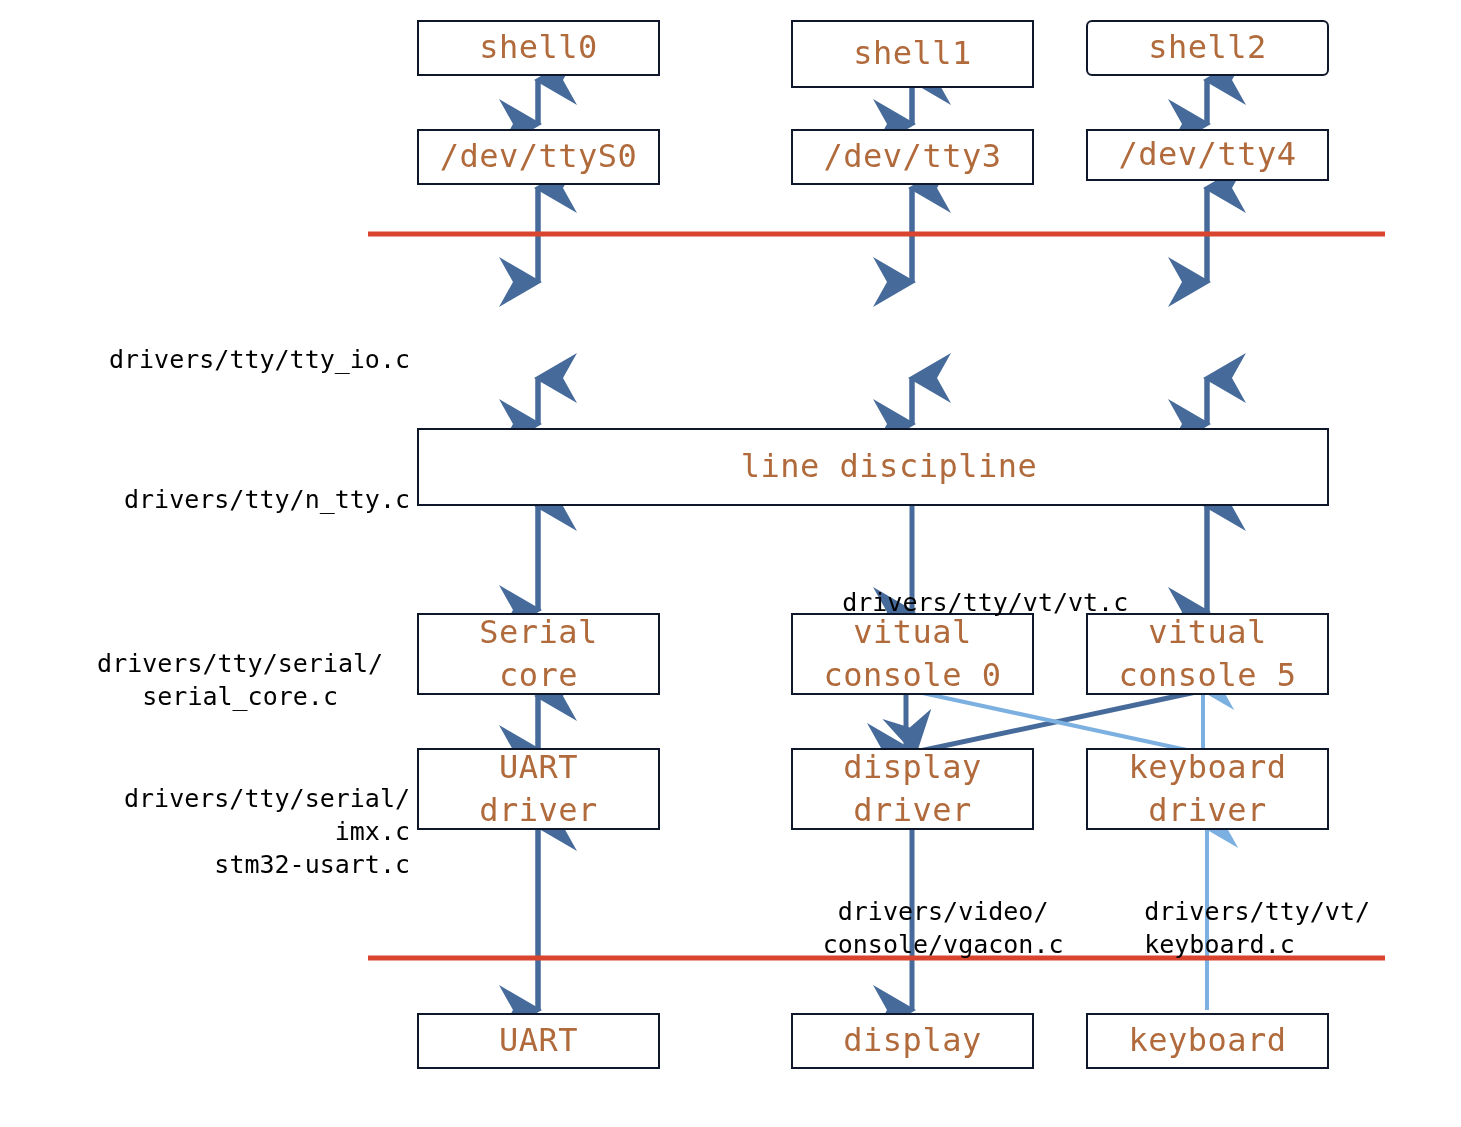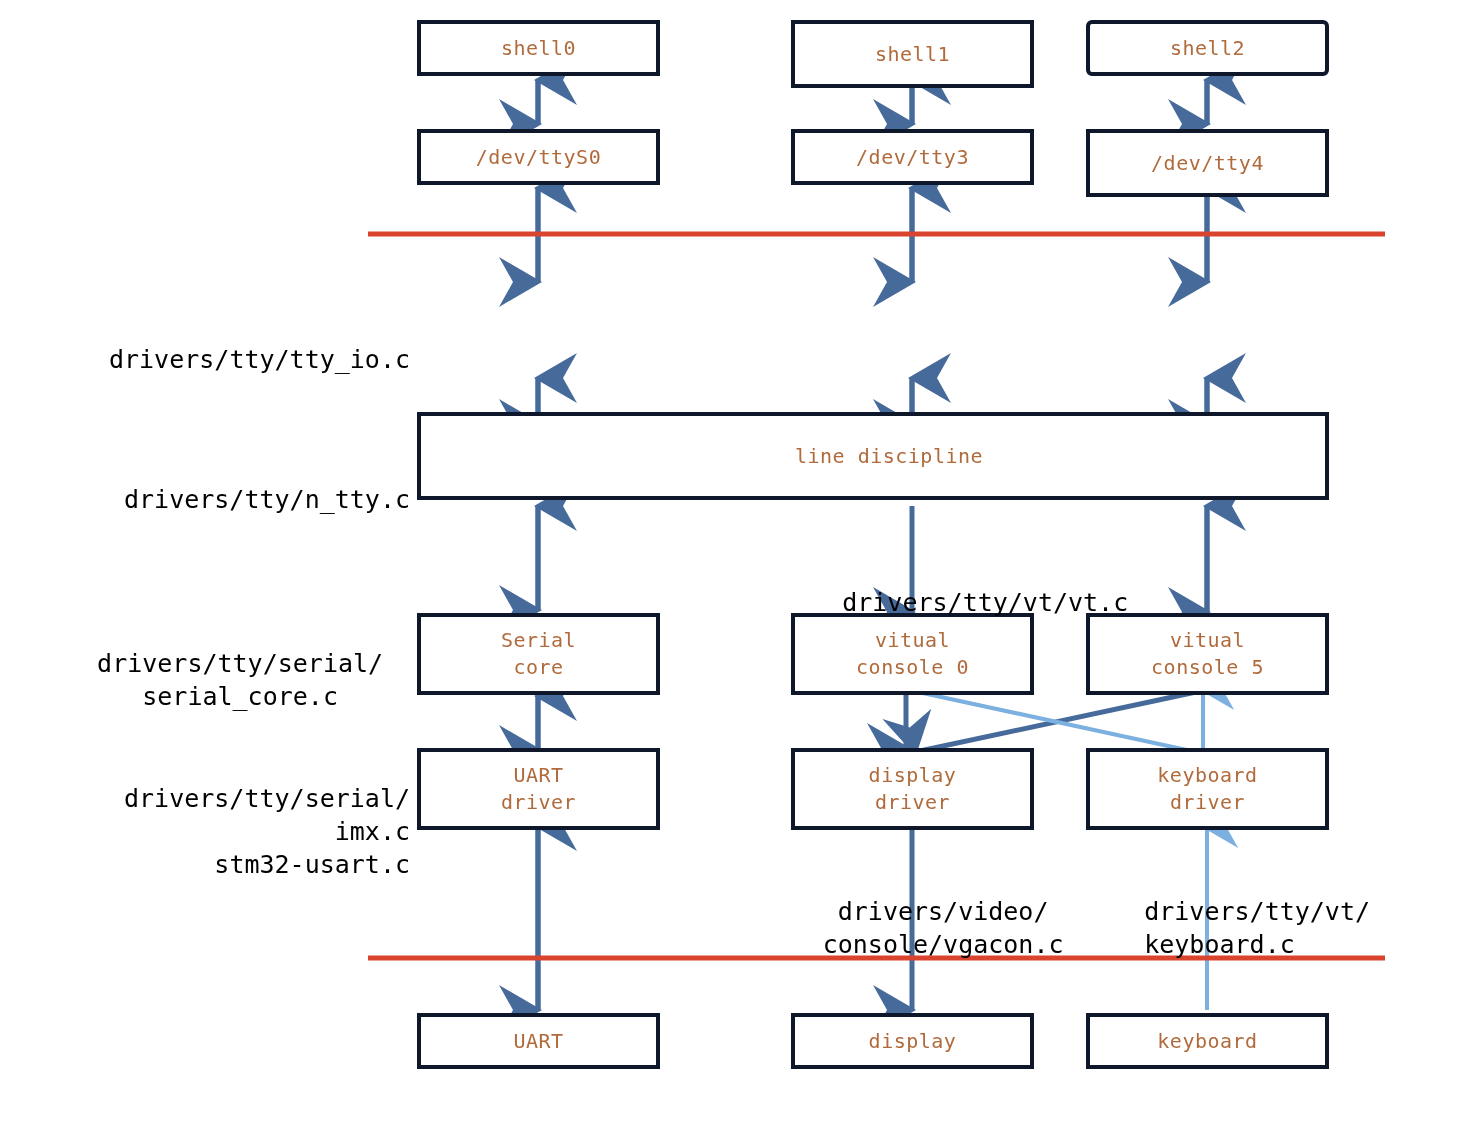--- a/index.html
+++ b/index.html
@@ -21,29 +21,29 @@
     position: absolute;
     left: 0;
     top: 0;
     width: 1461px;
     height: 1127px;
     pointer-events: none;
   }
   .node {
     position: absolute;
     box-sizing: border-box;
-    border: 4px solid #0f172a;
+    border: 2px solid #0f172a;
     background: #ffffff;
     color: #b06a3b;
     display: flex;
     flex-direction: column;
     align-items: center;
     justify-content: center;
     font-family: "DejaVu Sans Mono", "Liberation Mono", monospace;
-    font-size: 20px;
+    font-size: 32px;
     line-height: 1.35;
     letter-spacing: 0.5px;
     white-space: pre;
   }
   .node .ln { display: block; }
   .srclabel {
     position: absolute;
     color: #000000;
     font-family: "DejaVu Sans Mono", "Liberation Mono", monospace;
     font-size: 25px;
@@ -134,26 +134,26 @@
   <div class="node" style="left:1086px; top:20px; width:243px; height:56px;border-radius:6px;">
     <span class="ln">shell2</span>
   </div>
 
   <div class="node" style="left:417px; top:129px; width:243px; height:56px;">
     <span class="ln">/dev/ttyS0</span>
   </div>
   <div class="node" style="left:791px; top:129px; width:243px; height:56px;">
     <span class="ln">/dev/tty3</span>
   </div>
-  <div class="node" style="left:1086px; top:129px; width:243px; height:68px;">
+  <div class="node" style="left:1086px; top:129px; width:243px; height:52px;">
     <span class="ln">/dev/tty4</span>
   </div>
 
 
-  <div class="node" style="left:417px; top:412px; width:912px; height:88px;padding-left:32px;">
+  <div class="node" style="left:417px; top:428px; width:912px; height:78px;padding-left:32px;">
     <span class="ln">line discipline</span>
   </div>
 
   <div class="node" style="left:417px; top:613px; width:243px; height:82px;">
     <span class="ln">Serial</span>
     <span class="ln">core</span>
   </div>
   <div class="node" style="left:791px; top:613px; width:243px; height:82px;">
     <span class="ln">vitual</span>
     <span class="ln">console 0</span>

